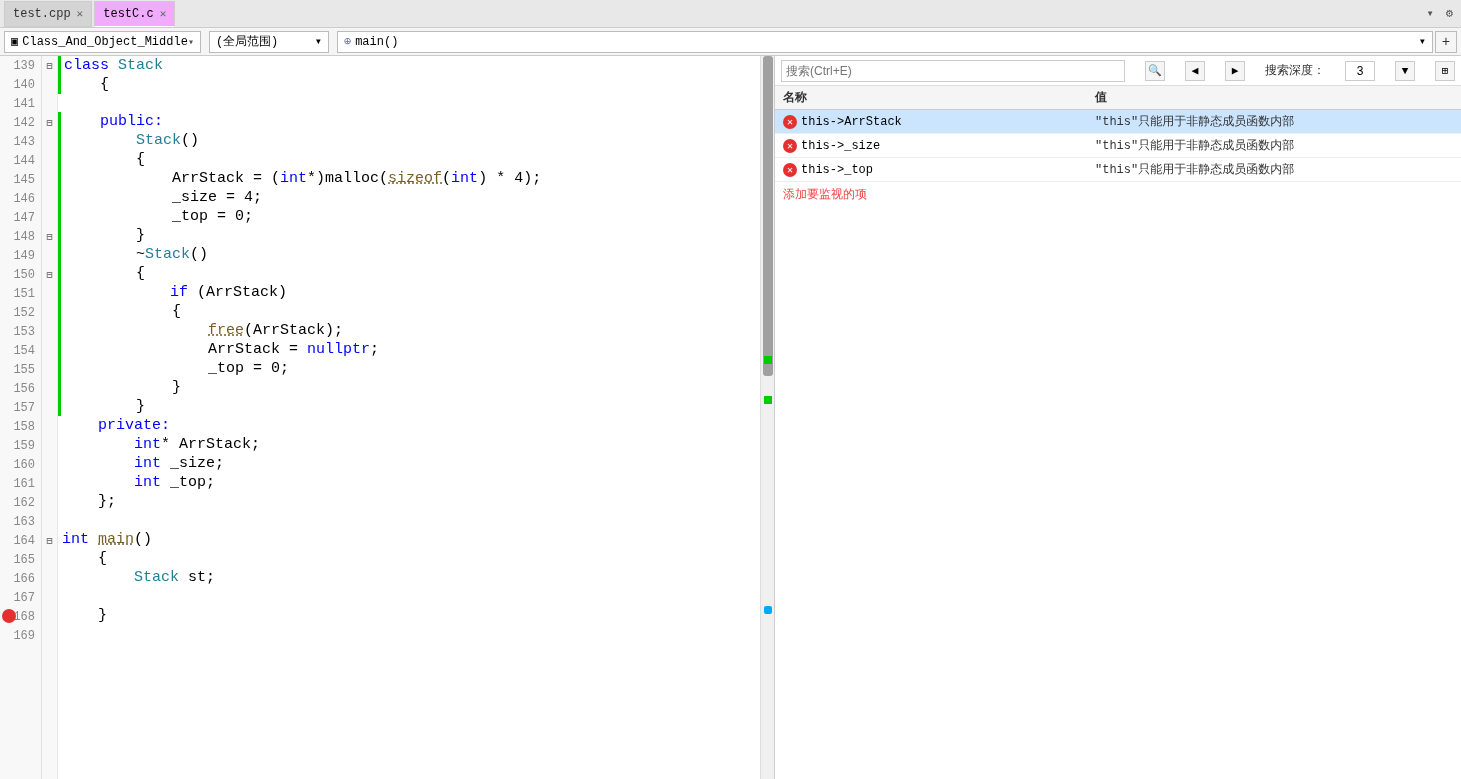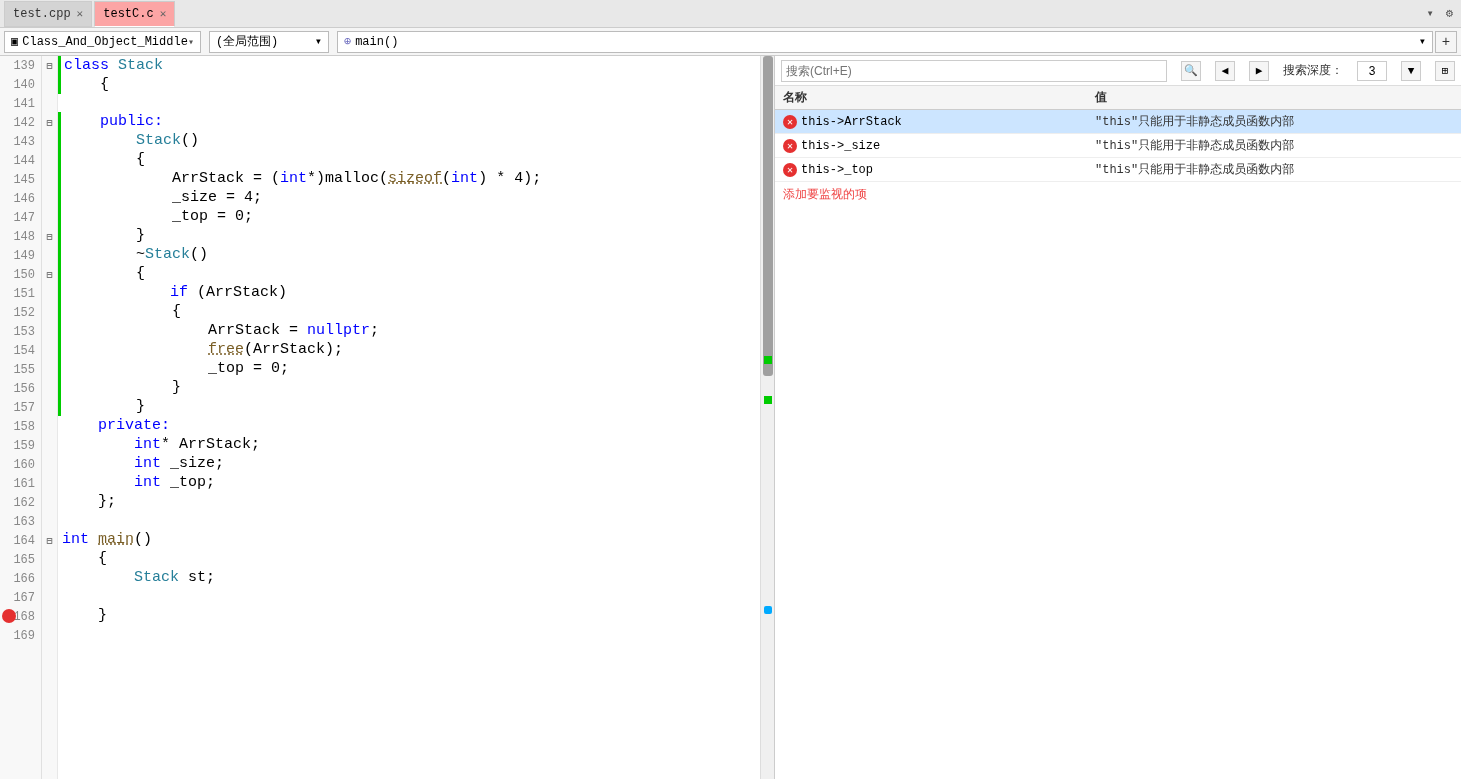--- a/index.html
+++ b/index.html
@@ -28,21 +28,21 @@
       padding: 0 8px;
       height: 26px;
       font-size: 12px;
       color: #333;
       border: 1px solid #ccc;
       background: #d4d4d4;
       margin-right: 2px;
       cursor: pointer;
     }
     .tab.active {
-      background: #fca5a5;
+      background: #f0abfc;
       border-bottom: 1px solid #fff;
       color: #000;
     }
     .tab .close-btn {
       margin-left: 6px;
       color: #666;
       font-size: 11px;
       cursor: pointer;
     }
     .tab-bar-right {
@@ -238,21 +238,21 @@
       height: 28px;
       display: flex;
       align-items: center;
     }
 
     .watch-search-bar {
       display: flex;
       align-items: center;
       padding: 4px 6px;
       border-bottom: 1px solid #ddd;
-      gap: 14px;
+      gap: 20px;
       height: 30px;
     }
 
     .watch-search-input {
       flex: 1;
       border: 1px solid #ccc;
       padding: 2px 4px;
       font-size: 12px;
       height: 22px;
     }
@@ -500,22 +500,22 @@
           <div class="code-line" style="position: relative; padding-left: 6px;"><span style="position: absolute; left: 0px; top: 0px; width: 3px; height: 19px; background: rgb(0, 204, 0);"></span><span>        </span><span style="color: rgb(38, 127, 153);">Stack</span><span>()</span></div>
           <div class="code-line" style="position: relative; padding-left: 6px;"><span style="position: absolute; left: 0px; top: 0px; width: 3px; height: 19px; background: rgb(0, 204, 0);"></span><span>        {</span></div>
           <div class="code-line" style="position: relative; padding-left: 6px;"><span style="position: absolute; left: 0px; top: 0px; width: 3px; height: 19px; background: rgb(0, 204, 0);"></span><span>            ArrStack = (</span><span style="color: rgb(0, 0, 255);">int</span><span>*)malloc(</span><span style="color: rgb(121, 94, 38); text-decoration: underline dotted;">sizeof</span><span>(</span><span style="color: rgb(0, 0, 255);">int</span><span>) * 4);</span></div>
           <div class="code-line" style="position: relative; padding-left: 6px;"><span style="position: absolute; left: 0px; top: 0px; width: 3px; height: 19px; background: rgb(0, 204, 0);"></span><span>            _size = 4;</span></div>
           <div class="code-line" style="position: relative; padding-left: 6px;"><span style="position: absolute; left: 0px; top: 0px; width: 3px; height: 19px; background: rgb(0, 204, 0);"></span><span>            _top = 0;</span></div>
           <div class="code-line" style="position: relative; padding-left: 6px;"><span style="position: absolute; left: 0px; top: 0px; width: 3px; height: 19px; background: rgb(0, 204, 0);"></span><span>        }</span></div>
           <div class="code-line" style="position: relative; padding-left: 6px;"><span style="position: absolute; left: 0px; top: 0px; width: 3px; height: 19px; background: rgb(0, 204, 0);"></span><span>        ~</span><span style="color: rgb(38, 127, 153);">Stack</span><span>()</span><span style="color: rgb(0, 0, 0);"></span></div>
           <div class="code-line" style="position: relative; padding-left: 6px;"><span style="position: absolute; left: 0px; top: 0px; width: 3px; height: 19px; background: rgb(0, 204, 0);"></span><span>        {</span></div>
           <div class="code-line" style="position: relative; "><span style="position: absolute; left: 0px; top: 0px; width: 3px; height: 19px; background: rgb(0, 204, 0);"></span><span>            </span><span style="color: rgb(0, 0, 255);">if</span><span> (ArrStack)</span></div>
           <div class="code-line" style="position: relative; padding-left: 6px;"><span style="position: absolute; left: 0px; top: 0px; width: 3px; height: 19px; background: rgb(0, 204, 0);"></span><span>            {</span></div>
+          <div class="code-line" style="position: relative; padding-left: 6px;"><span style="position: absolute; left: 0px; top: 0px; width: 3px; height: 19px; background: rgb(0, 204, 0);"></span><span>                </span><span style="color: rgb(121, 94, 38); text-decoration: underline dotted;">free</span><span>(ArrStack);</span></div>
           <div class="code-line" style="position: relative; padding-left: 6px;"><span style="position: absolute; left: 0px; top: 0px; width: 3px; height: 19px; background: rgb(0, 204, 0);"></span><span>                ArrStack = </span><span style="color: rgb(0, 0, 255);">nullptr</span><span>;</span></div>
-          <div class="code-line" style="position: relative; padding-left: 6px;"><span style="position: absolute; left: 0px; top: 0px; width: 3px; height: 19px; background: rgb(0, 204, 0);"></span><span>                </span><span style="color: rgb(121, 94, 38); text-decoration: underline dotted;">free</span><span>(ArrStack);</span></div>
           <div class="code-line" style="position: relative; padding-left: 6px;"><span style="position: absolute; left: 0px; top: 0px; width: 3px; height: 19px; background: rgb(0, 204, 0);"></span><span>                _top = 0;</span></div>
           <div class="code-line" style="position: relative; padding-left: 6px;"><span style="position: absolute; left: 0px; top: 0px; width: 3px; height: 19px; background: rgb(0, 204, 0);"></span><span>            }</span></div>
           <div class="code-line" style="position: relative; padding-left: 6px;"><span style="position: absolute; left: 0px; top: 0px; width: 3px; height: 19px; background: rgb(0, 204, 0);"></span><span>        }</span></div>
           <div class="code-line" style="position: relative;"><span style="color: rgb(0, 0, 255);">    private:</span></div>
           <div class="code-line" style="position: relative;"><span>        </span><span style="color: rgb(0, 0, 255);">int</span><span>* ArrStack;</span></div>
           <div class="code-line" style="position: relative;"><span>        </span><span style="color: rgb(0, 0, 255);">int</span><span> _size;</span></div>
           <div class="code-line" style="position: relative;"><span>        </span><span style="color: rgb(0, 0, 255);">int</span><span> _top;</span></div>
           <div class="code-line" style="position: relative;"><span>    };</span></div>
           <div class="code-line" style="position: relative;"> </div>
           <div class="code-line" style="position: relative;"><span style="color: rgb(0, 0, 255);">int</span><span> </span><span style="color: rgb(121, 94, 38); text-decoration: underline dotted;">main</span><span>()</span></div>

